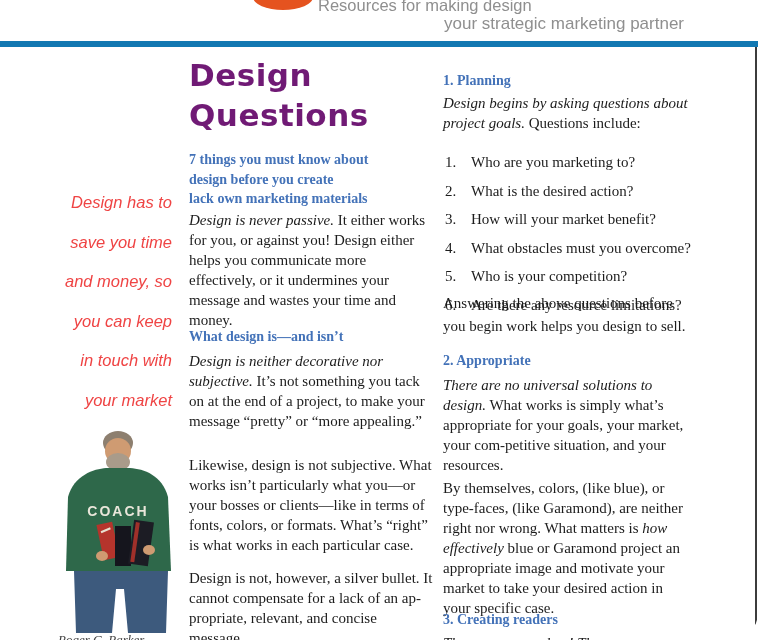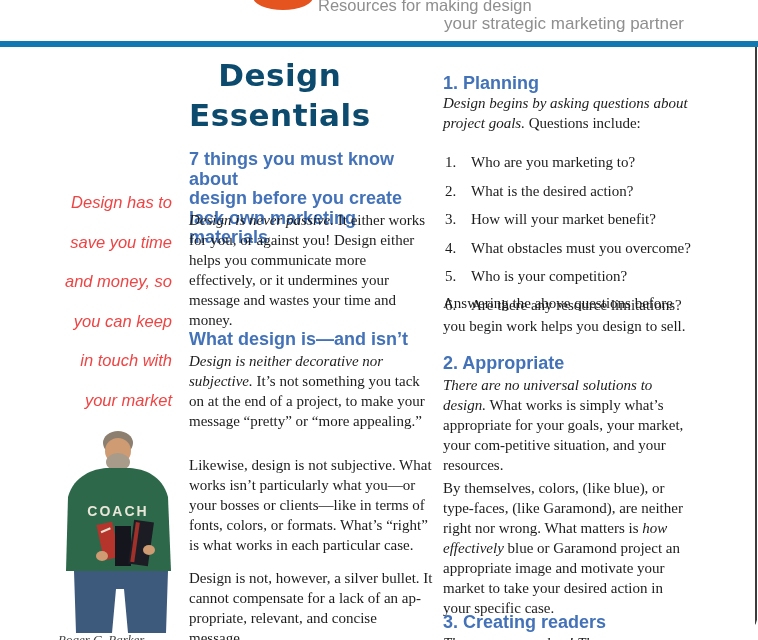--- a/index.html
+++ b/index.html
@@ -15,22 +15,22 @@
   .rule{position:absolute;left:0;top:41px;width:758px;height:6px;background:#1278b2;}
   .page-edge{position:absolute;right:1px;top:47px;width:2px;height:593px;background:#3c3c3c;}
   
   .pull-quote{position:absolute;left:18px;top:183px;width:154px;text-align:right;
               font-family:"Liberation Sans",sans-serif;font-style:italic;
               font-size:16.5px;line-height:39.5px;color:#ef4444;}
   .photo{position:absolute;left:54px;top:423px;width:134px;height:210px;}
   .caption{position:absolute;left:58px;top:632px;font-style:italic;font-size:13px;color:#444;}
   
   .title{position:absolute;left:189px;top:55px;font-family:"DejaVu Sans",sans-serif;
-         font-weight:bold;font-size:31px;line-height:40px;letter-spacing:0.5px;color:#0c4a6e;text-align:center;}
-  .h-blue{font-family:Liberation Sans, sans-serif;font-weight:bold;color:#4372b8;font-size:18px;}
+         font-weight:bold;font-size:31px;line-height:40px;letter-spacing:0.5px;color:#701a75;}
+  .h-blue{font-family:Liberation Serif, serif;font-weight:bold;color:#4372b8;font-size:14px;}
   .intro-h{position:absolute;left:189px;top:150px;width:250px;line-height:19.5px;}
   .p{position:absolute;font-size:15px;line-height:20px;}
   .mid{left:189px;width:245px;}
   .rgt{left:443px;width:250px;}
   .ital{font-style:italic;}
   
   .qlist{position:absolute;left:445px;top:148px;width:252px;font-size:15px;line-height:28.5px;}
   .qrow{display:flex;}
   .qnum{width:26px;flex:none;}
   .qtext{flex:1;}
@@ -81,21 +81,21 @@
       <ellipse cx="48" cy="133" rx="6" ry="5" fill="#cf9b72"></ellipse>
       <ellipse cx="95" cy="127" rx="6" ry="5" fill="#cf9b72"></ellipse>
 
       <path d="M20,148 L114,148 L112,210 L74,210 L70,166 L62,166 L58,210 L22,210 Z" fill="#3d5a7d"></path>
     </svg>
   </div>
   <div class="caption">Roger C. Parker</div>
 
   <div class="title">
     <div>Design</div>
-    <div>Essentials</div>
+    <div>Questions</div>
   </div>
 
   <div class="intro-h h-blue">
     <div>7 things you must know about</div>
     <div>design before you create</div>
     <div>lack own marketing materials</div>
   </div>
 
   <div class="p mid" style="top:210px;">
     <span class="ital">Design is never passive.</span><span> It either works for you, or against you! Design either helps you communicate more effectively, or it undermines your message and wastes your time and money.</span>

